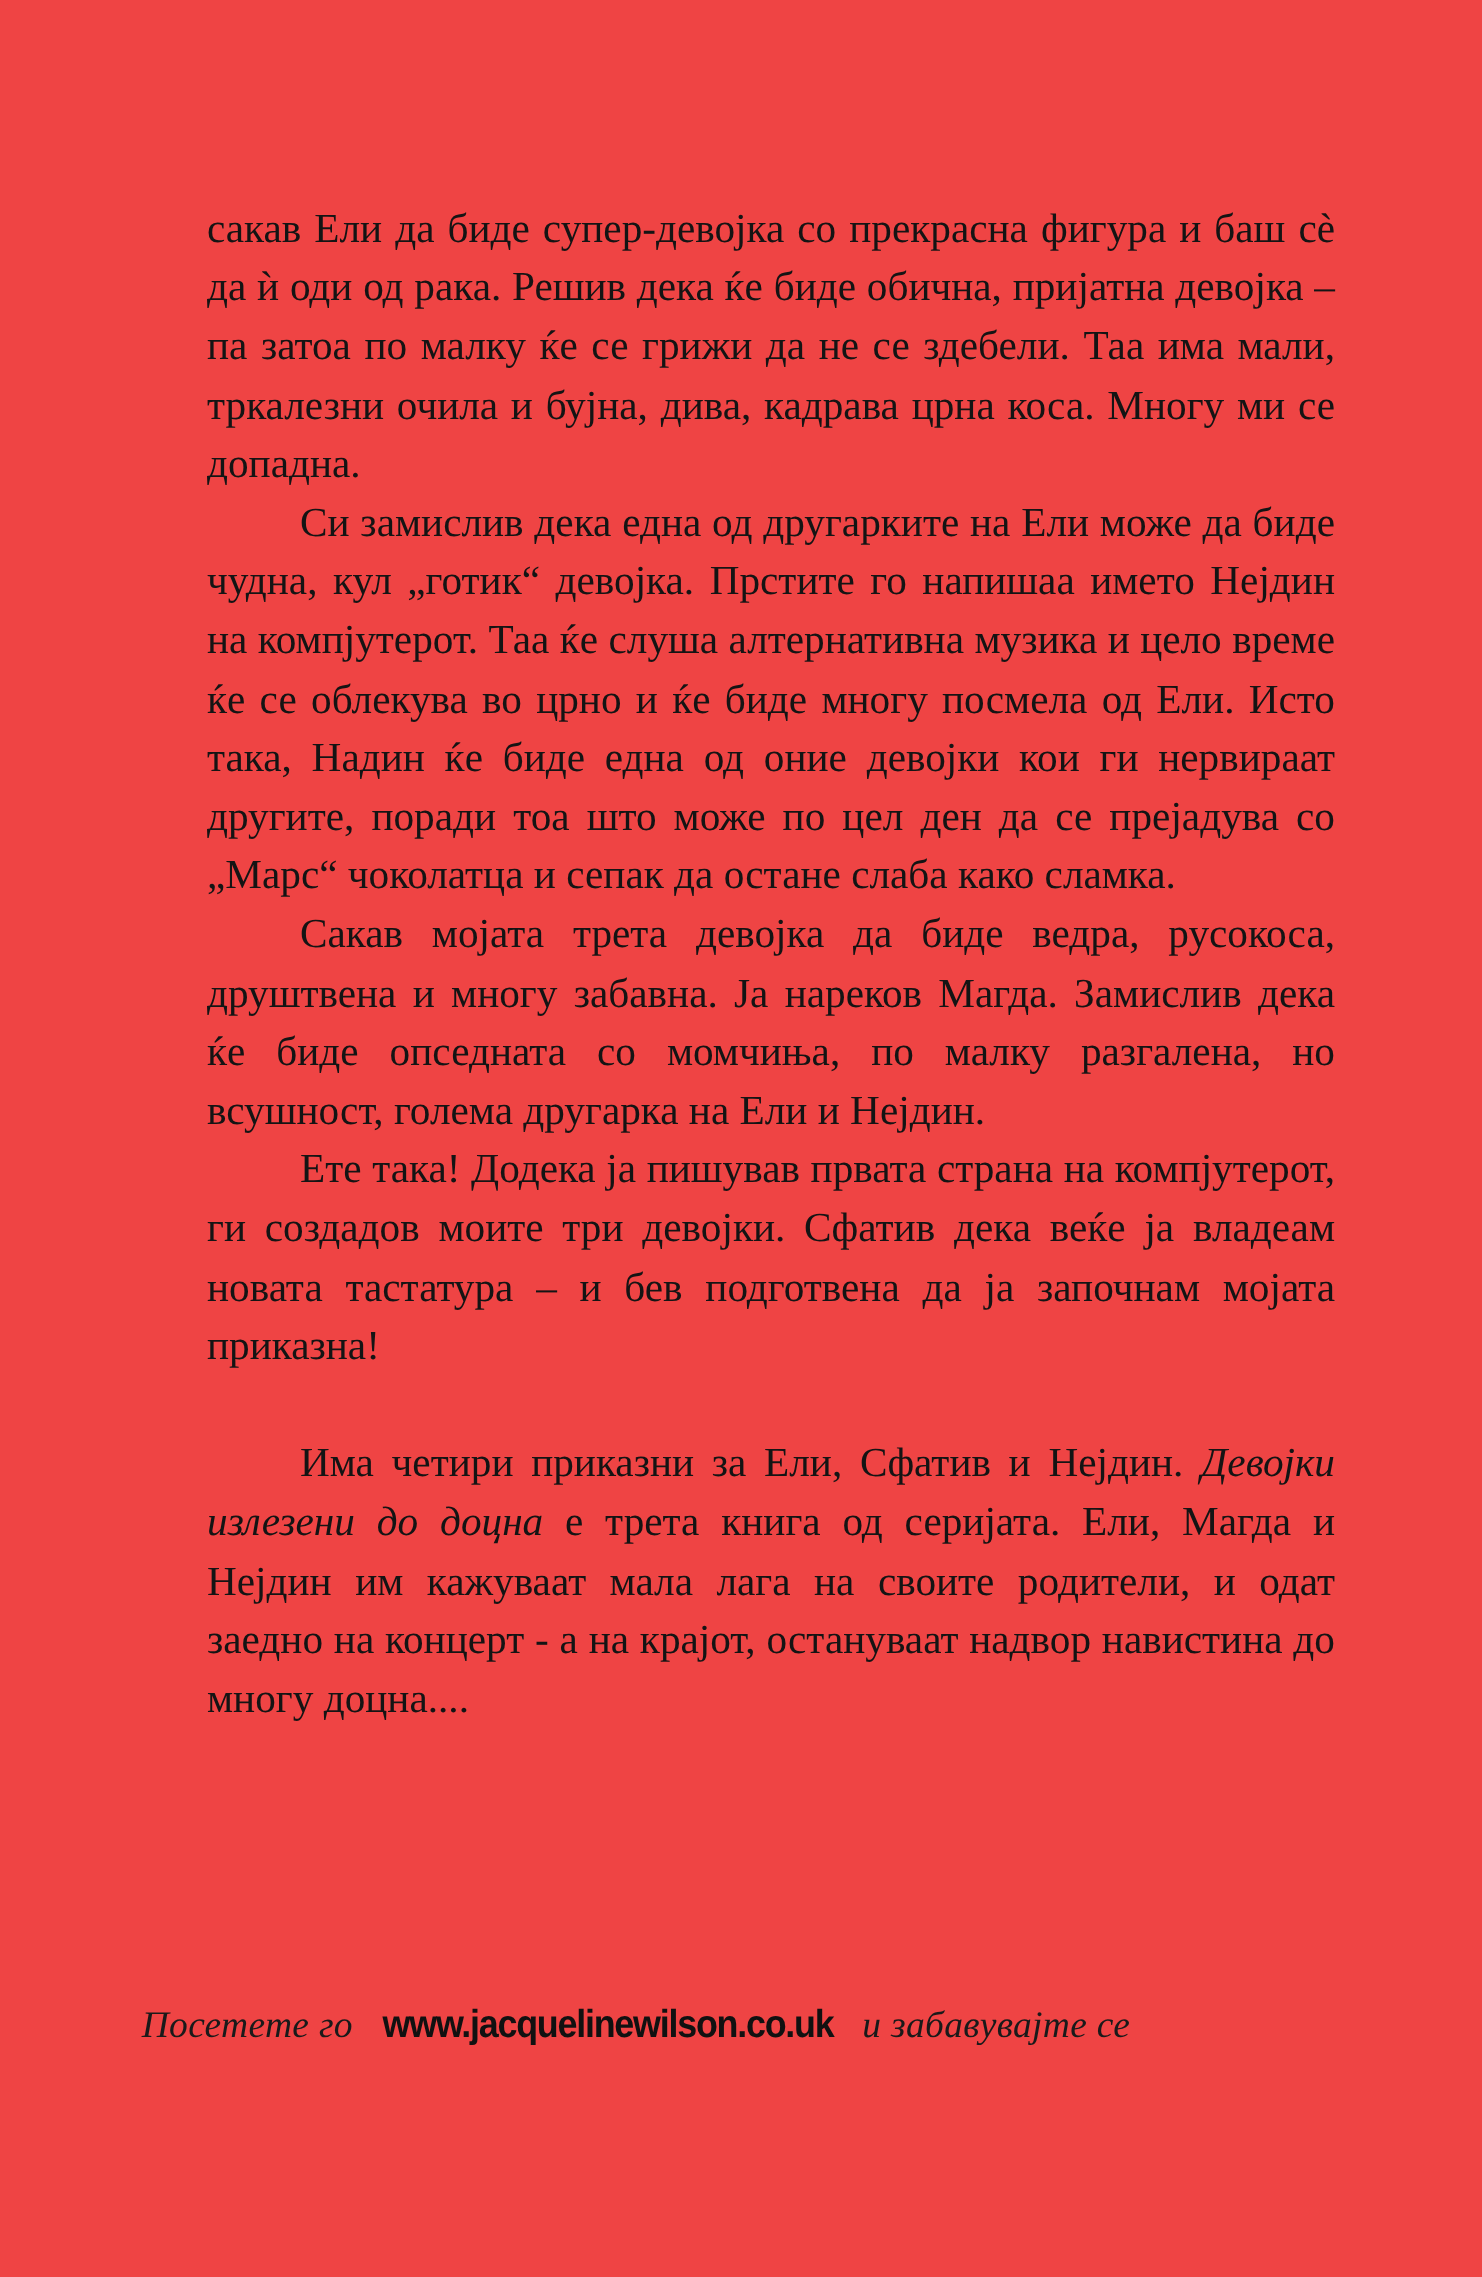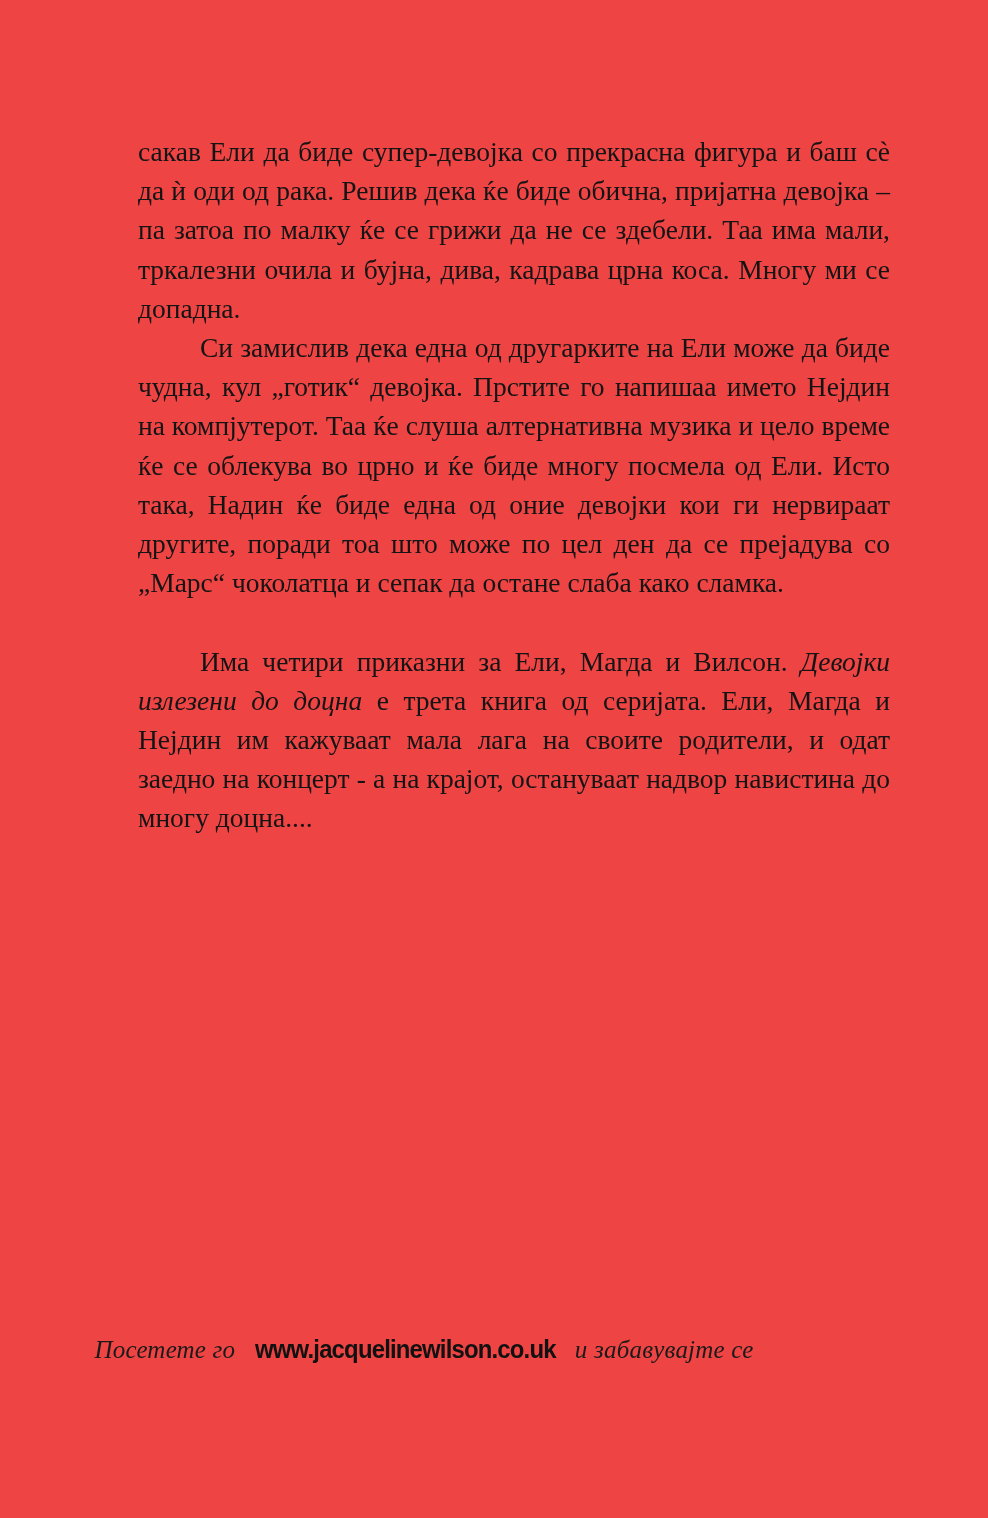--- a/index.html
+++ b/index.html
@@ -95,24 +95,26 @@
 <body>
 
 <div class="page">
 
   <div class="text-block">
 
     <p class="para no-indent">сакав Ели да биде супер-девојка со прекрасна фигура и баш сѐ да ѝ оди од рака. Решив дека ќе биде обична, пријатна девојка – па затоа по малку ќе се грижи да не се здебели. Таа има мали, тркалезни очила и бујна, дива, кадрава црна коса. Многу ми се допадна.</p>
 
     <p class="para">Си замислив дека една од другарките на Ели може да биде чудна, кул „готик“ девојка. Прстите го напишаа името Нејдин на компјутерот. Таа ќе слуша алтернативна музика и цело време ќе се облекува во црно и ќе биде многу посмела од Ели. Исто така, Надин ќе биде една од оние девојки кои ги нервираат другите, поради тоа што може по цел ден да се прејадува со „Марс“ чоколатца и сепак да остане слаба како сламка.</p>
 
+    <p class="para">Сакав мојата трета девојка да биде ведра, русокоса, друштвена и многу забавна. Ја нареков Магда. Замислив дека ќе биде опседната со момчиња, по малку разгалена, но всушност, голема другарка на Ели и Нејдин.</p>
 
+    <p class="para last-line-left">Ете така! Додека ја пишував првата страна на компјутерот, ги создадов моите три девојки. Сфатив дека веќе ја владеам новата тастатура – и бев подготвена да ја започнам мојата приказна!</p>
 
     <div class="spacer-line"></div>
 
-    <p class="para last-line-left"><span>Има четири приказни за Ели, Магда и Вилсон. </span><span class="title-italic">Девојки излезени до доцна</span><span> е трета книга од серијата. Ели, Магда и Нејдин им кажуваат мала лага на своите родители, и одат заедно на концерт - а на крајот, остануваат надвор навистина до многу доцна....</span></p>
+    <p class="para last-line-left"><span>Има четири приказни за Ели, Сфатив и Нејдин. </span><span class="title-italic">Девојки излезени до доцна</span><span> е трета книга од серијата. Ели, Магда и Нејдин им кажуваат мала лага на своите родители, и одат заедно на концерт - а на крајот, остануваат надвор навистина до многу доцна....</span></p>
 
 
   </div>
 
   <div class="footer"><span class="cyr">Посетете го </span><span class="url">www.jacquelinewilson.co.uk</span><span class="cyr"> и забавувајте се</span></div>
 
 </div>
 
 </body></html>

